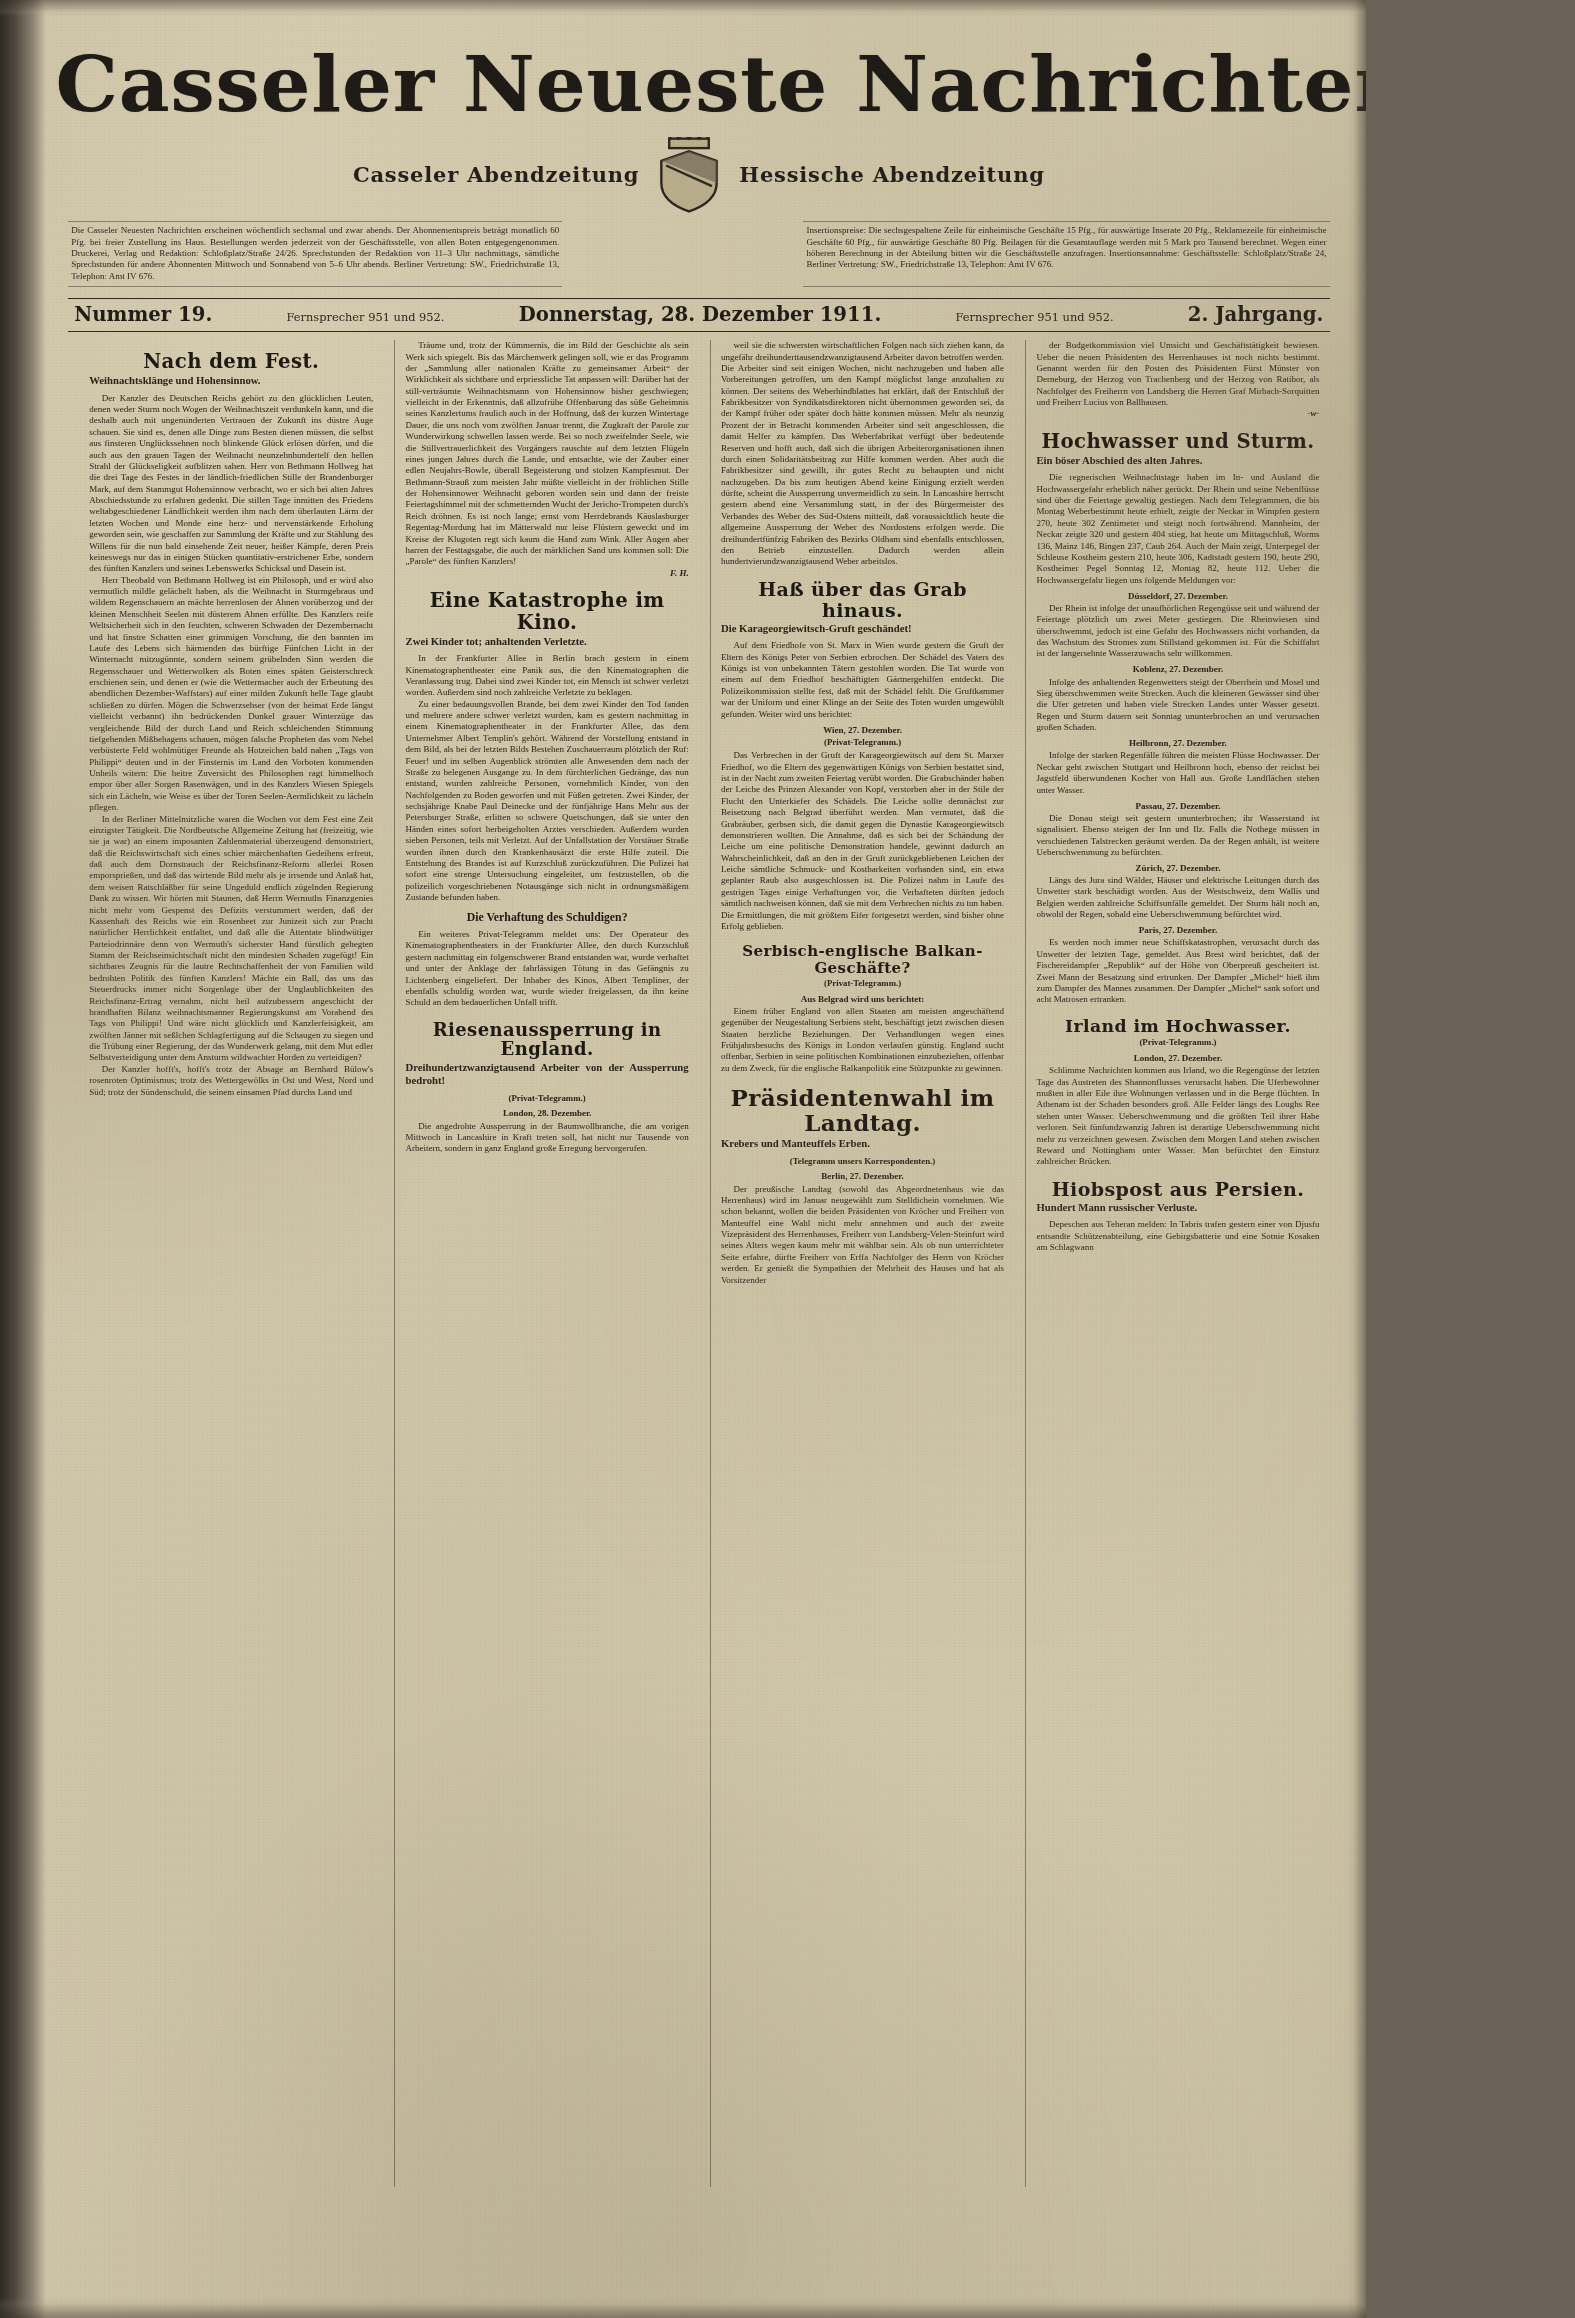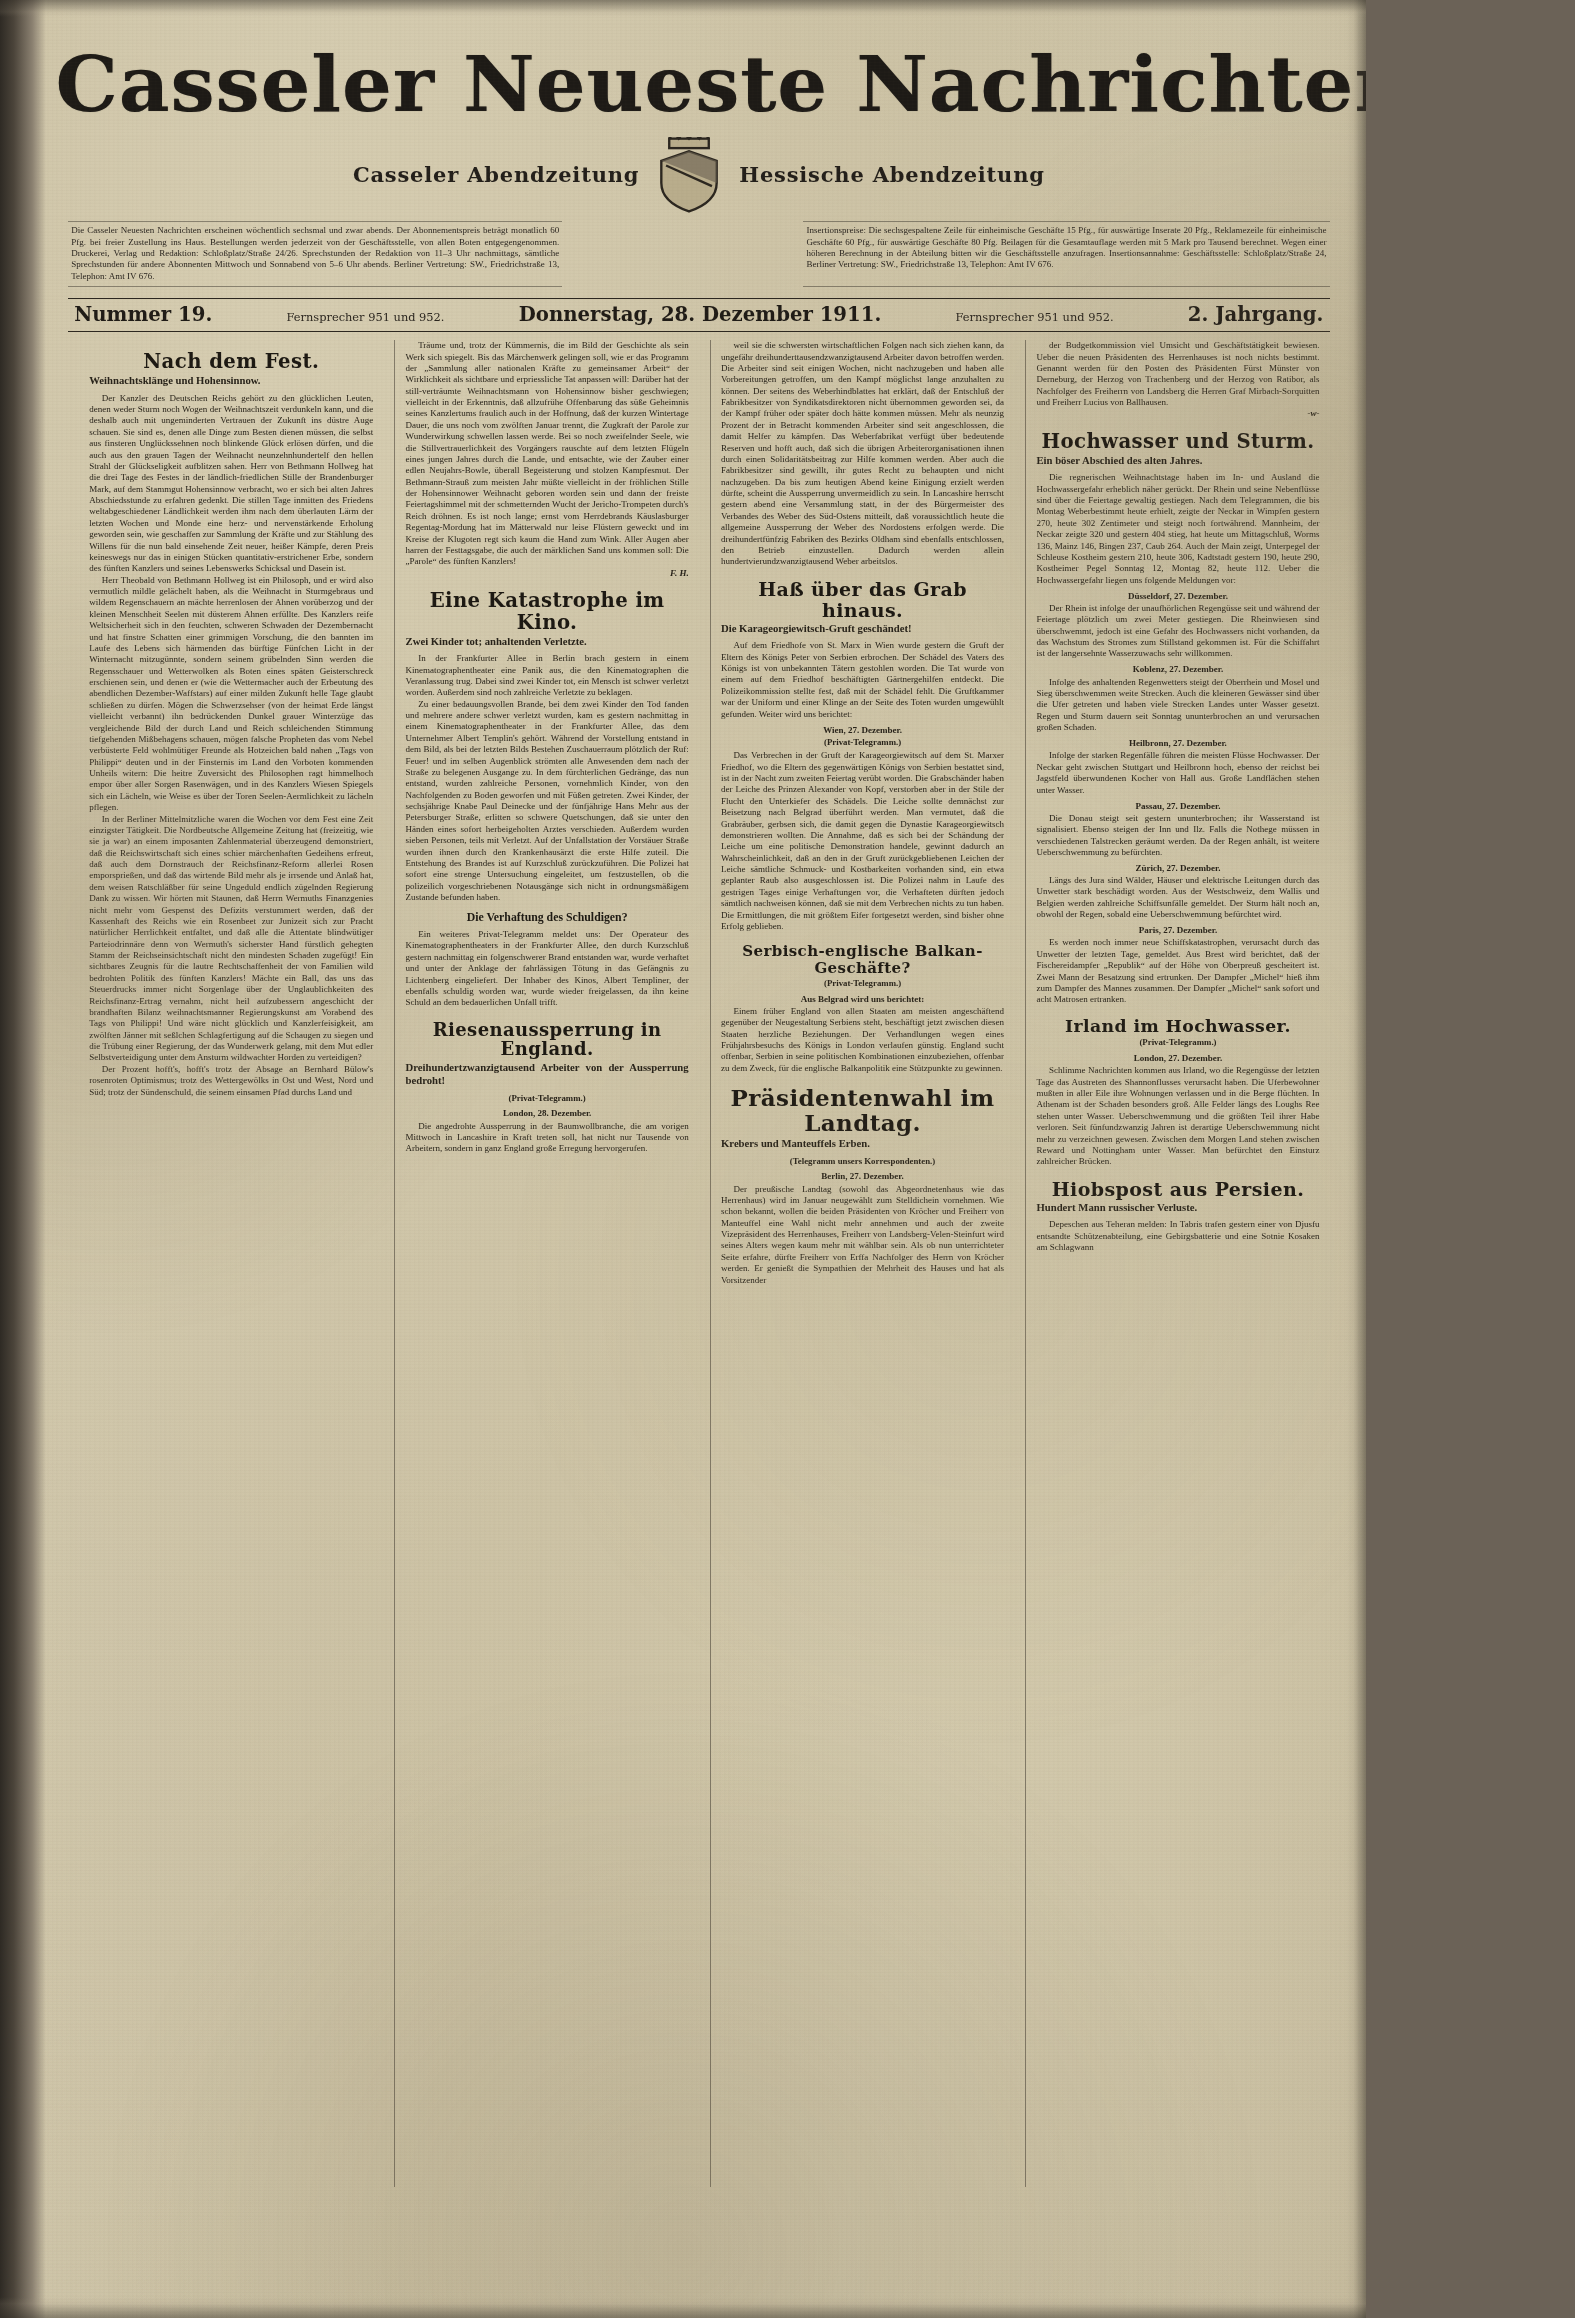--- a/index.html
+++ b/index.html
@@ -236,21 +236,21 @@
     </div>
 
     <div class="columns">
 
       <div class="col">
         <div class="hl hl-main">Nach dem Fest.</div>
         <div class="hl-sub">Weihnachtsklänge und Hohensinnow.</div>
         <p class="body first">Der Kanzler des Deutschen Reichs gehört zu den glücklichen Leuten, denen weder Sturm noch Wogen der Weihnachtszeit verdunkeln kann, und die deshalb auch mit ungeminderten Vertrauen der Zukunft ins düstre Auge schauen. Sie sind es, denen alle Dinge zum Besten dienen müssen, die selbst aus finsteren Unglückssehnen noch blinkende Glück erlösen dürfen, und die auch aus den grauen Tagen der Weihnacht neunzehnhundertelf den hellen Strahl der Glückseligkeit aufblitzen sahen. Herr von Bethmann Hollweg hat die drei Tage des Festes in der ländlich-friedlichen Stille der Brandenburger Mark, auf dem Stammgut Hohensinnow verbracht, wo er sich bei alten Jahres Abschiedsstunde zu erfahren gedenkt. Die stillen Tage inmitten des Friedens weltabgeschiedener Ländlichkeit werden ihm nach dem überlauten Lärm der letzten Wochen und Monde eine herz- und nervenstärkende Erholung geworden sein, wie geschaffen zur Sammlung der Kräfte und zur Stählung des Willens für die nun bald einsehende Zeit neuer, heißer Kämpfe, deren Preis keineswegs nur das in einigen Stücken quantitativ-erstrichener Erbe, sondern des fünften Kanzlers und seines Lebenswerks Schicksal und Dasein ist.</p>
         <p class="body">Herr Theobald von Bethmann Hollweg ist ein Philosoph, und er wird also vermutlich mildle gelächelt haben, als die Weihnacht in Sturmgebraus und wildem Regenschauern an mächte herrenlosen der Ahnen vorüberzog und der kleinen Menschheit Seelen mit düsterem Ahnen erfüllte. Des Kanzlers reife Weltsicherheit sich in den feuchten, schweren Schwaden der Dezembernacht und hat finstre Schatten einer grimmigen Vorschung, die den bannten im Laufe des Lebens sich härmenden das bürftige Fünfchen Licht in der Winternacht mitzugünnte, sondern seinem grübelnden Sinn werden die Regensschauer und Wetterwolken als Boten eines späten Geisterschreck erschienen sein, und denen er (wie die Wettermacher auch der Erbeutung des abendlichen Dezember-Waffstars) auf einer milden Zukunft helle Tage glaubt schließen zu dürfen. Mögen die Schwerzsehser (von der heimat Erde längst vielleicht verbannt) ihn bedrückenden Dunkel grauer Winterzüge das vergleichende Bild der durch Land und Reich schleichenden Stimmung tiefgehenden Mißbehagens schauen, mögen falsche Propheten das vom Nebel verbüsterte Feld wohlmütiger Freunde als Hotzeichen bald nahen „Tags von Philippi“ deuten und in der Finsternis im Land den Vorboten kommenden Unheils witern: Die heitre Zuversicht des Philosophen ragt himmelhoch empor über aller Sorgen Rasenwägen, und in des Kanzlers Wiesen Spiegels sich ein Lächeln, wie Weise es über der Toren Seelen-Aermlichkeit zu lächeln pflegen.</p>
         <p class="body">In der Berliner Mittelmitzliche waren die Wochen vor dem Fest eine Zeit einzigster Tätigkeit. Die Nordbeutsche Allgemeine Zeitung hat (freizeitig, wie sie ja war) an einem imposanten Zahlenmaterial überzeugend demonstriert, daß die Reichswirtschaft sich eines schier märchenhaften Gedeihens erfreut, daß auch dem Dornstrauch der Reichsfinanz-Reform allerlei Rosen emporsprießen, und daß das wirtende Bild mehr als je irrsende und Anlaß hat, dem weisen Ratschläßber für seine Ungeduld endlich zügelnden Regierung Dank zu wissen. Wir hörten mit Staunen, daß Herrn Wermuths Finanzgenies nicht mehr vom Gespenst des Defizits verstummert werden, daß der Kassenhaft des Reichs wie ein Rosenbeet zur Junizeit sich zur Pracht natürlicher Herrlichkeit entfaltet, und daß alle die Attentate blindwütiger Parteiodrinnäre denn von Wermuth's sicherster Hand fürstlich gehegten Stamm der Reichseinsichtschaft nicht den mindesten Schaden zugefügt! Ein sichtbares Zeugnis für die lautre Rechtschaffenheit der von Familien wild bedrohten Politik des fünften Kanzlers! Mächte ein Ball, das uns das Steuerdrucks immer nicht Sorgenlage über der Unglaublichkeiten des Reichsfinanz-Ertrag vernahm, nicht heil aufzubessern angeschicht der brandhaften Bilanz weihnachtsmanner Regierungskunst am Vorabend des Tags von Philippi! Und wäre nicht glücklich und Kanzlerfeisigkeit, am zwölften Jänner mit seßlchen Schlagfertigung auf die Schaugen zu siegen und die Trübung einer Regierung, der das Wunderwerk gelang, mit dem Mut edler Selbstverteidigung unter dem Ansturm wildwachter Horden zu verteidigen?</p>
-        <p class="body">Der Prozent hofft's, hofft's trotz der Absage an Bernhard Bülow's rosenroten Optimismus; trotz des Wettergewölks in Ost und West, Nord und Süd; trotz der Sündenschuld, die seinem einsamen Pfad durchs Land und</p>
+        <p class="body">Der Kanzler hofft's, hofft's trotz der Absage an Bernhard Bülow's rosenroten Optimismus; trotz des Wettergewölks in Ost und West, Nord und Süd; trotz der Sündenschuld, die seinem einsamen Pfad durchs Land und</p>
       </div>
 
       <div class="col">
         <p class="body">Träume und, trotz der Kümmernis, die im Bild der Geschichte als sein Werk sich spiegelt. Bis das Märchenwerk gelingen soll, wie er das Programm der „Sammlung aller nationalen Kräfte zu gemeinsamer Arbeit“ der Wirklichkeit als sichtbare und erpriessliche Tat anpassen will: Darüber hat der still-verträumte Weihnachtsmann von Hohensinnow bisher geschwiegen; vielleicht in der Erkenntnis, daß allzufrühe Offenbarung das süße Geheimnis seines Kanzlertums fraulich auch in der Hoffnung, daß der kurzen Wintertage Dauer, die uns noch vom zwölften Januar trennt, die Zugkraft der Parole zur Wunderwirkung schwellen lassen werde. Bei so noch zweifelnder Seele, wie die Stillvertrauerlichkeit des Vorgängers rauschte auf dem letzten Flügeln eines jungen Jahres durch die Lande, und entsachte, wie der Zauber einer edlen Neujahrs-Bowle, überall Begeisterung und stolzen Kampfesmut. Der Bethmann-Strauß zum meisten Jahr müßte vielleicht in der fröhlichen Stille der Hohensinnower Weihnacht geboren worden sein und dann der freiste Feiertagshimmel mit der schmetternden Wucht der Jericho-Trompeten durch's Reich dröhnen. Es ist noch lange; ernst vom Herrdebrands Käuslasburger Regentag-Mordung hat im Mätterwald nur leise Flüstern geweckt und im Kreise der Klugoten regt sich kaum die Hand zum Wink. Aller Augen aber harren der Festtagsgabe, die auch der märklichen Sand uns kommen soll: Die „Parole“ des fünften Kanzlers!</p>
         <p class="body sig">F. H.</p>
 
         <div class="hl hl-main">Eine Katastrophe im Kino.</div>
         <div class="hl-sub">Zwei Kinder tot; anhaltenden Verletzte.</div>
         <p class="body">In der Frankfurter Allee in Berlin brach gestern in einem Kinematographentheater eine Panik aus, die den Kinematographen die Veranlassung trug. Dabei sind zwei Kinder tot, ein Mensch ist schwer verletzt worden. Außerdem sind noch zahlreiche Verletzte zu beklagen.</p>
         <p class="body">Zu einer bedauungsvollen Brande, bei dem zwei Kinder den Tod fanden und mehrere andere schwer verletzt wurden, kam es gestern nachmittag in einem Kinematographentheater in der Frankfurter Allee, das dem Unternehmer Albert Templin's gehört. Während der Vorstellung entstand in dem Bild, als bei der letzten Bilds Bestehen Zuschauerraum plötzlich der Ruf: Feuer! und im selben Augenblick strömten alle Anwesenden dem nach der Straße zu belegenen Ausgange zu. In dem fürchterlichen Gedränge, das nun entstand, wurden zahlreiche Personen, vornehmlich Kinder, von den Nachfolgenden zu Boden geworfen und mit Füßen getreten. Zwei Kinder, der sechsjährige Knabe Paul Deinecke und der fünfjährige Hans Mehr aus der Petersburger Straße, erlitten so schwere Quetschungen, daß sie unter den Händen eines sofort herbeigeholten Arztes verschieden. Außerdem wurden sieben Personen, teils mit Verletzt. Auf der Unfallstation der Vorstäuer Straße wurden ihnen durch den Krankenhausärzt die erste Hilfe zuteil. Die Entstehung des Brandes ist auf Kurzschluß zurückzuführen. Die Polizei hat sofort eine strenge Untersuchung eingeleitet, um festzustellen, ob die polizeilich vorgeschriebenen Notausgänge sich nicht in ordnungsmäßigem Zustande befunden haben.</p>

